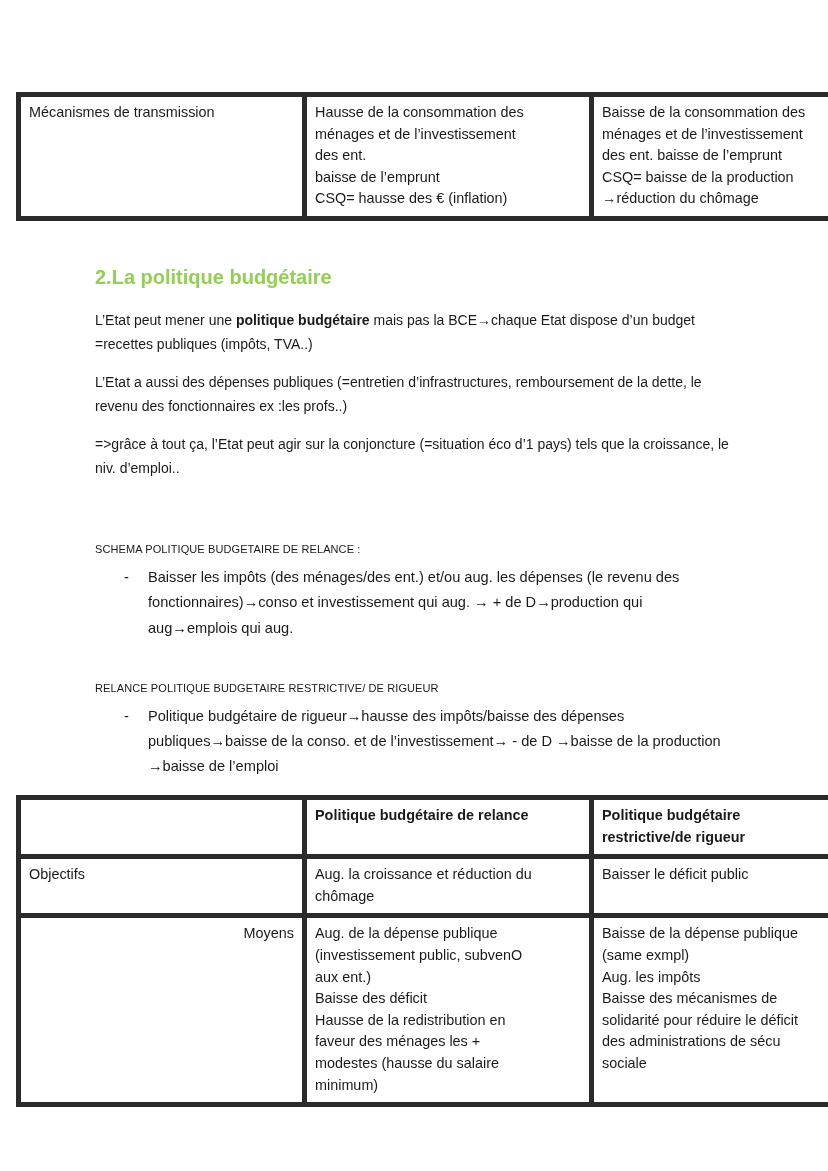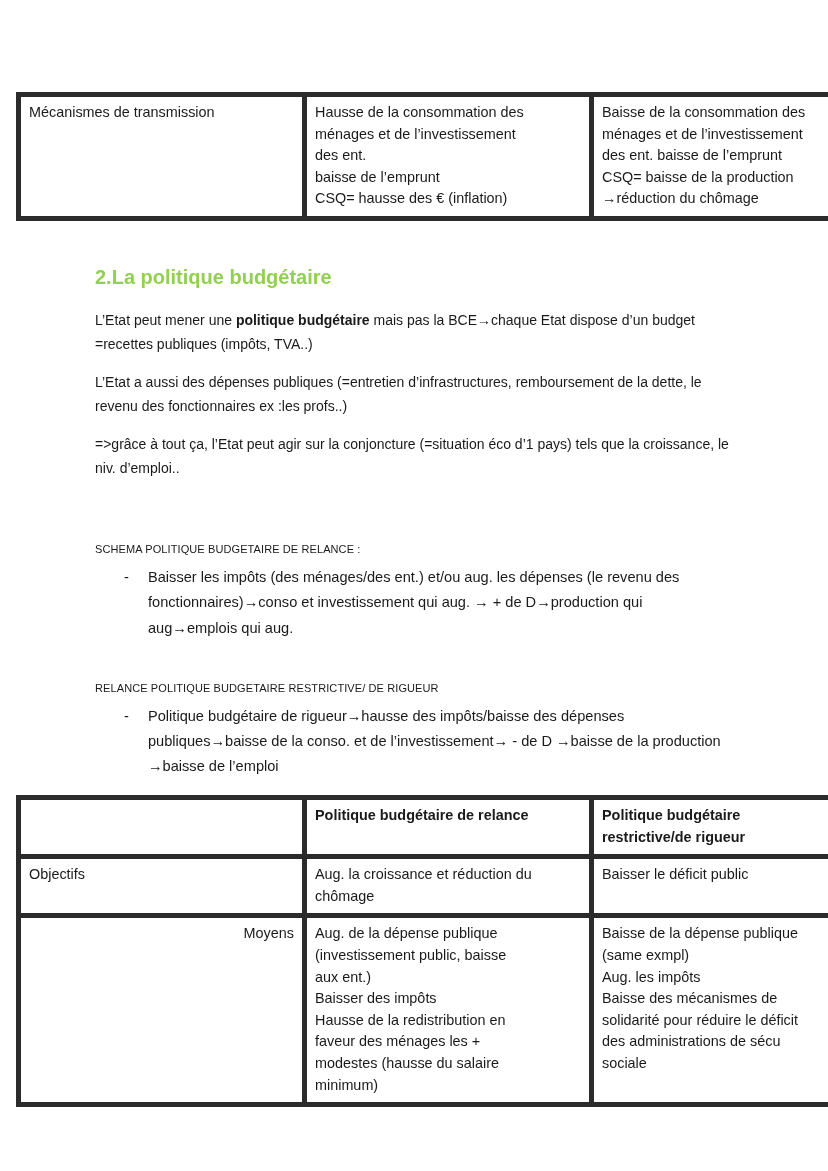--- a/index.html
+++ b/index.html
@@ -188,23 +188,23 @@
             <span>chômage</span>
           </td>
         <td class="col-rigueur cell-lines" style="border-color: rgb(43, 43, 43);">
             <span>Baisser le déficit public</span>
           </td>
       </tr>
       <tr>
         <td class="col-label" style="border-color: rgb(43, 43, 43); text-align: right;">Moyens</td>
         <td class="col-relance cell-lines" style="border-color: rgb(43, 43, 43);">
             <span>Aug. de la dépense publique</span>
-            <span>(investissement public, baisse</span>
+            <span>(investissement public, subvenO</span>
             <span>aux ent.)</span>
-            <span>Baisser des impôts</span>
+            <span>Baisse des déficit</span>
             <span>Hausse de la redistribution en</span>
             <span>faveur des ménages les +</span>
             <span>modestes (hausse du salaire</span>
             <span>minimum)</span>
           </td>
         <td class="col-rigueur cell-lines" style="border-color: rgb(43, 43, 43);">
             <span>Baisse de la dépense publique</span>
             <span>(same exmpl)</span>
             <span>Aug. les impôts</span>
             <span>Baisse des mécanismes de</span>

